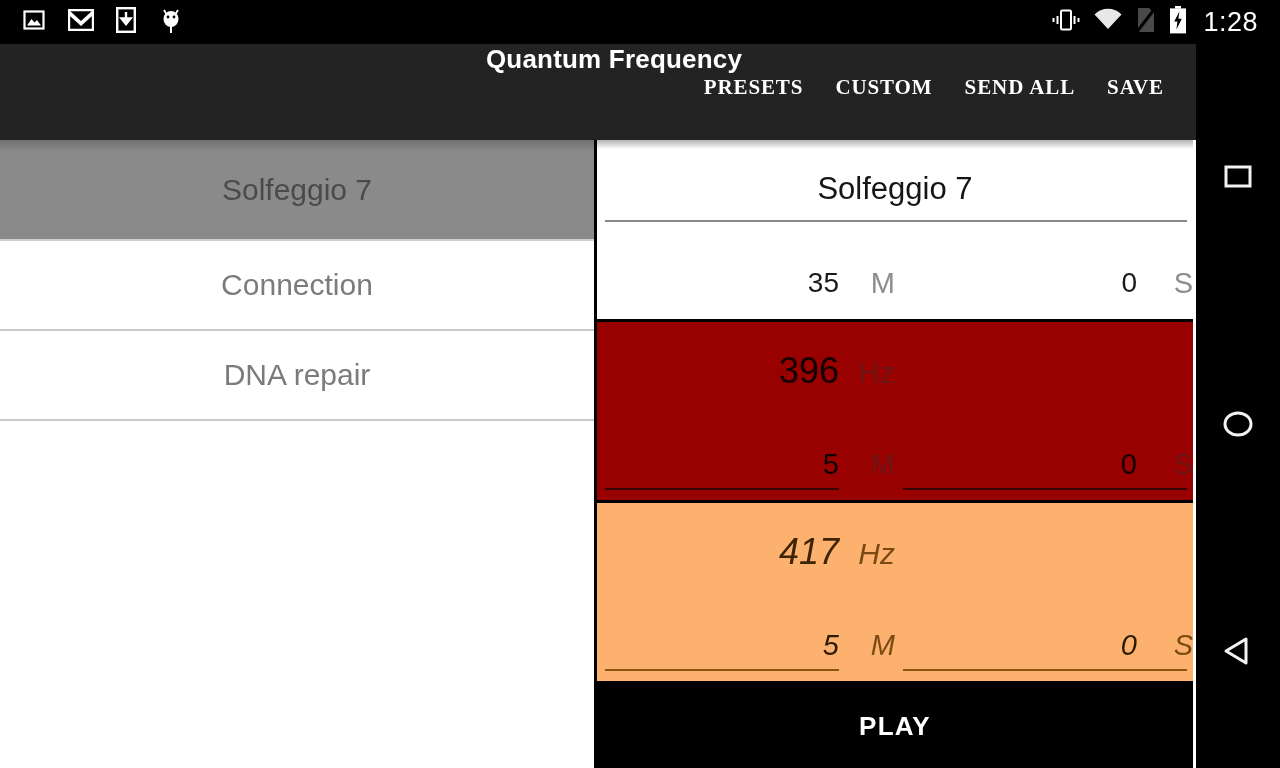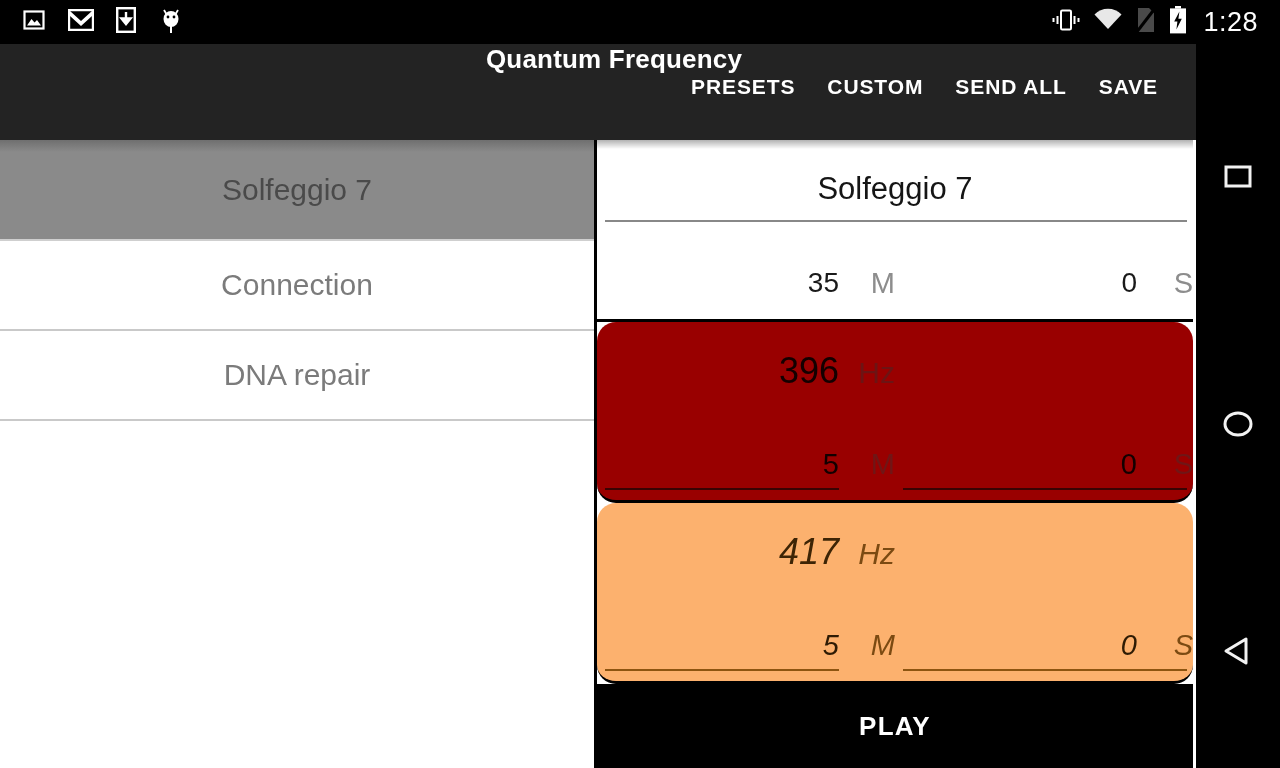--- a/index.html
+++ b/index.html
@@ -28,21 +28,21 @@
 
   
   .action-bar{
     position:absolute; left:0; top:44px; width:1196px; height:96px;
     background:#232323; display:flex; align-items:center;flex-direction:column;
   }
   .app-title{
     color:#fff; font-size:26px; font-weight:bold; padding-left:32px;
     letter-spacing:0.2px; white-space:nowrap;
   }
-  .ab-actions{ margin-left:auto; display:flex; align-items:center; padding-right:22px; }
+  .ab-actions{ margin-left:auto; display:flex; align-items:center; padding-right:16px;font-family:Liberation Serif, serif; }
   .ab-item{
     color:#fff; font-size:21px; font-weight:bold; letter-spacing:0.9px;
     padding:0 16px; white-space:nowrap; cursor:pointer;
   }
 
   
   .content{
     position:absolute; left:0; top:140px; width:1196px; height:628px;
     display:flex; background:#fff;
   }
@@ -93,21 +93,21 @@
     flex:0 0 242px; text-align:right; font-size:28px; color:#1a1a1a;
     padding-right:0px;
   }
   .tr-unit{
     flex:0 0 56px; text-align:right; font-size:29px; color:#8d8d8d;
     padding-left:0;
   }
 
   
   .freq-row{
-    flex:0 0 auto; height:181px; position:relative;border-radius:19px;
+    flex:0 0 auto; height:181px; position:relative;
   }
   .freq-row.red{ background:#990000; border-bottom:3px solid #000; }
   .freq-row.orange{ background:#fcb16e; border-bottom:3px solid #000;font-style:italic; }
 
   .hz-line{
     display:flex; align-items:baseline; padding-top:26px;
   }
   .hz-val{
     flex:0 0 242px; text-align:right; font-size:36px; line-height:1.25;
   }

